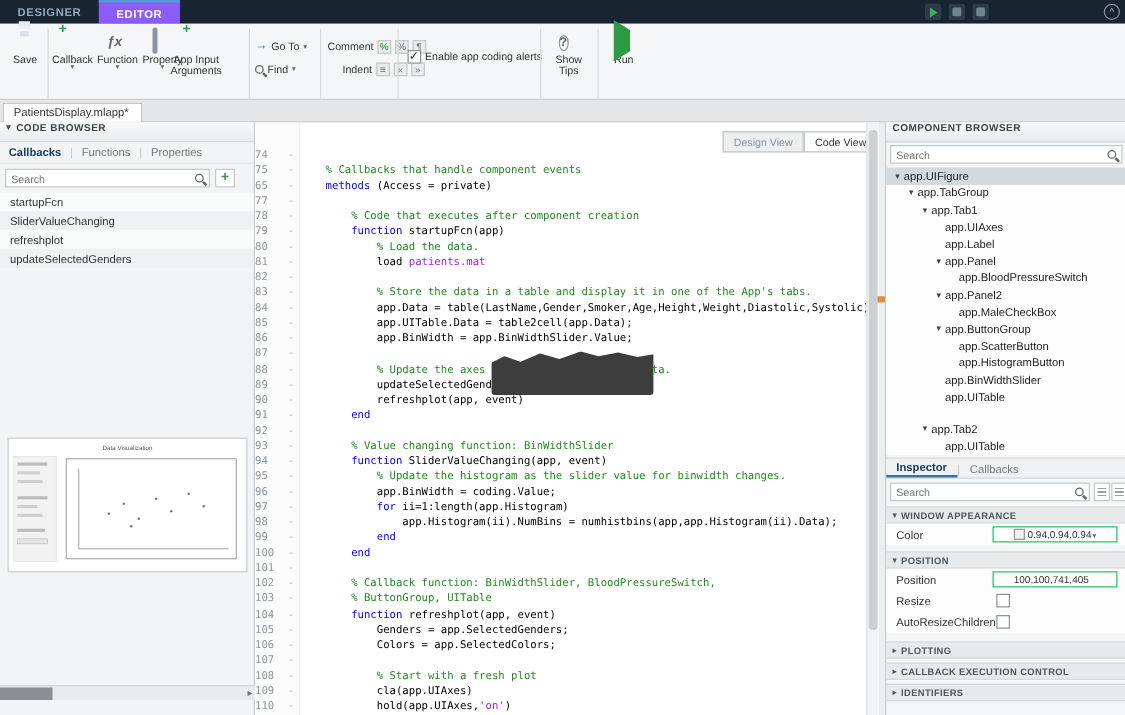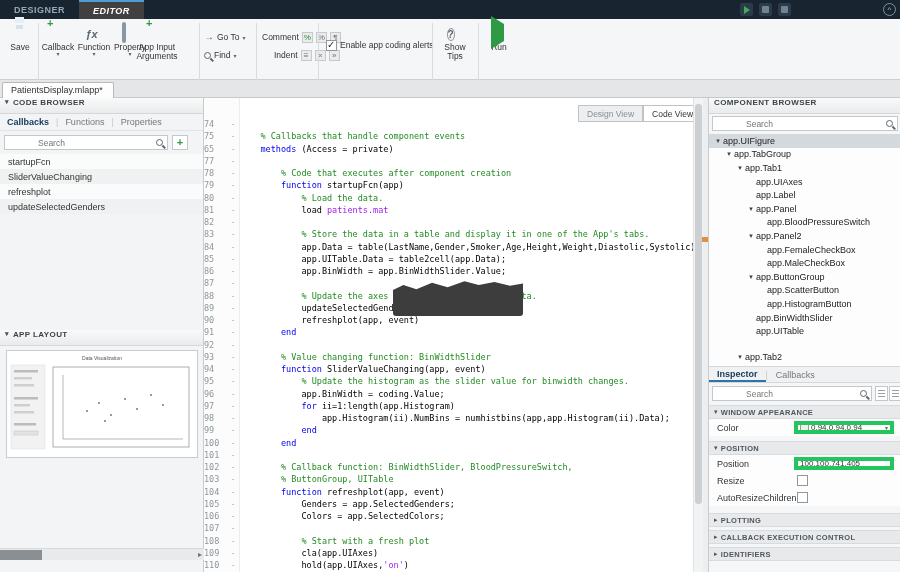--- a/index.html
+++ b/index.html
@@ -2,21 +2,21 @@
 <html><head>
 <meta charset="utf-8">
 <style>
   * { margin:0; padding:0; box-sizing:border-box; }
   body { font-family:"Liberation Sans", sans-serif; background:#fff; }
   .app { position:relative; width:900px; height:572px; overflow:hidden; background:#fff; font-family:"Liberation Sans", sans-serif; }
 
   
   .topbar { position:absolute; left:0; top:0; width:900px; height:19px; background:#182430; display:flex; align-items:stretch; }
   .tstab { padding:0 14px; font-size:9px; font-weight:bold; letter-spacing:.5px; color:#93a7b6; display:flex; align-items:center; cursor:default; }
-  .tstab.active { background:#404040; color:#fff; border-top:2px solid #4f9bd5;font-style:italic; }
+  .tstab.active { background:#8b5cf6; color:#fff; border-top:2px solid #4f9bd5; }
   .topbar-icons { position:absolute; right:4px; top:2px; height:15px; display:flex; gap:6px; align-items:center; }
   .qa-icon { width:13px; height:13px; border-radius:2px; background:#2c3b49; position:relative; }
   .qa-icon.play::after { content:""; position:absolute; left:4px; top:3px; border-left:6px solid #3fae58; border-top:4px solid transparent; border-bottom:4px solid transparent; }
   .qa-icon.generic::after { content:""; position:absolute; left:3px; top:3px; width:7px; height:7px; background:#70838f; border-radius:1px; }
   .circle-up { width:13px; height:13px; border:1px solid #7d93a3; border-radius:50%; color:#aebecb; font-size:8px; line-height:11px; text-align:center; margin-left:86px; }
 
   
   .ribbon { position:absolute; left:0; top:19px; width:900px; height:61px; background:#f5f6f7; border-bottom:1px solid #cdd0d2; }
   .rdiv { position:absolute; top:4px; height:70px; width:1px; background:#d9dcde; }
   .vbtn { position:absolute; top:3px; width:34px; height:48px; display:flex; flex-direction:column; align-items:center; justify-content:flex-start; cursor:default; }
@@ -48,21 +48,21 @@
   .doc-tab { position:absolute; left:2px; top:2px; height:16px; background:#fdfdfd; border:1px solid #b5b9bc; border-bottom:none; border-radius:2px 2px 0 0; font-size:9px; color:#333; padding:2px 10px 0 8px; }
 
   
   .left-panel { position:absolute; left:0; top:98px; width:204px; height:474px; background:#f3f4f5; border-right:1px solid #c9ccce; }
   .panel-header { height:16px; background:linear-gradient(#f9fafa,#e9ebec); border-bottom:1px solid #d5d8da; display:flex; align-items:flex-start; gap:4px; padding-left:5px; font-size:8px; font-weight:bold; letter-spacing:.4px; color:#3c434a; }
   .panel-header .tri { font-size:7px; color:#4a5258; }
   .cb-tabs { position:absolute; left:0; top:16px; width:100%; height:17px; display:flex; align-items:center; font-size:9px; color:#777; background:#f3f4f5; border-bottom:1px solid #e2e4e6; }
   .cb-tabs .t { padding:0 7px; cursor:default; }
   .cb-tabs .t.active { color:#14395c; font-weight:bold; }
   .cb-tabs .sep { color:#c4c8cb; }
-  .searchbox { position:relative; background:#fff; border:1px solid #c4c8cb; height:15px; display:flex; align-items:center;padding-left:29px; }
+  .searchbox { position:relative; background:#fff; border:1px solid #c4c8cb; height:15px; display:flex; align-items:center; }
   .searchbox input { border:none; outline:none; flex:1; font-size:8.5px; color:#444; padding:0 4px; font-family:"Liberation Sans",sans-serif; background:transparent; min-width:0; }
   .searchbox .mag { margin-right:4px; flex:none; }
   .cb-search { position:absolute; left:4px; top:37px; width:164px; }
   .add-btn { position:absolute; left:172px; top:37px; width:16px; height:15px; background:#fff; border:1px solid #c4c8cb; color:#2e9a46; font-weight:bold; font-size:11px; line-height:13px; text-align:center; }
   .cb-list { position:absolute; left:0; top:56px; width:100%; }
   .cb-item { height:15px; font-size:9px; color:#333; padding-left:8px; display:flex; align-items:center; }
   .cb-item:nth-child(odd) { background:#fafbfb; }
   .cb-item:nth-child(even) { background:#eff1f2; }
   .applayout-header { position:absolute; left:0; top:232px; width:100%; }
   .thumb-wrap { position:absolute; left:6px; top:252px; width:192px; height:108px; background:#fff; border:1px solid #c8ccd0; }
@@ -100,21 +100,21 @@
   .insp-tabs .t { padding:0 8px; height:100%; display:flex; align-items:center; color:#777; }
   .insp-tabs .t.active { color:#14395c; font-weight:bold; border-bottom:2px solid #2e74a8; }
   .insp-tabs .sep { color:#c4c8cb; }
   .insp-search { position:absolute; left:3px; top:288px; width:160px; }
   .insp-viewbtn { position:absolute; top:288px; width:13px; height:15px; border:1px solid #c4c8cb; background:#fff; }
   .insp-viewbtn i { display:block; margin:3px 2px 0; height:7px; background:repeating-linear-gradient(#9aa0a5 0 1px, transparent 1px 3px); }
   .sec-header { position:absolute; left:0; width:100%; height:14px; background:#e7e9eb; border-top:1px solid #d8dbdd; border-bottom:1px solid #d8dbdd; display:flex; align-items:center; gap:3px; padding-left:5px; font-size:7.5px; font-weight:bold; letter-spacing:.3px; color:#50575d; }
   .sec-header .tri { font-size:7px; font-weight:normal; }
   .prop-row { position:absolute; left:0; width:100%; height:17px; display:flex; align-items:center; font-size:9px; color:#333; background:#fdfdfd; }
   .prop-row .plabel { padding-left:8px; flex:1; }
-  .value-box { width:100px; height:13px; margin-right:6px; background:#fff; border:4px solid #22c55e; display:flex; align-items:center; font-size:8px; color:#333; padding:0 2px; overflow:hidden; white-space:nowrap; }
+  .value-box { width:100px; height:13px; margin-right:6px; background:#fff; border:1px solid #22c55e; display:flex; align-items:center; font-size:8px; color:#333; padding:0 16px; overflow:hidden; white-space:nowrap; }
   .swatch { width:9px; height:9px; background:#f0efe9; border:1px solid #999; flex:none; margin-right:2px; }
   .value-box .dd { margin-left:auto; font-size:6px; color:#666; }
   .prop-check { margin-right:92px; }
 </style>
 </head>
 <body>
 
 <div class="app">
 
   <div class="topbar">
@@ -231,24 +231,20 @@
       <input placeholder="Search" style="">
       <span class="mag"></span>
     </div>
     <div class="add-btn">+</div>
     <div class="cb-list">
         <div class="cb-item">startupFcn</div>
         <div class="cb-item">SliderValueChanging</div>
         <div class="cb-item">refreshplot</div>
         <div class="cb-item">updateSelectedGenders</div>
       </div>
-    <div class="panel-header applayout-header">
-      <span class="tri">▾</span>
-      <span>APP LAYOUT</span>
-    </div>
     <div class="thumb-wrap">
       <svg width="190" height="106">
         <rect x="0" y="0" width="190" height="106" fill="#ffffff"></rect>
         <text x="95" y="9" font-size="5" fill="#555" text-anchor="middle">Data Visualization</text>
         <rect x="4" y="14" width="34" height="84" fill="#f2f2f2" stroke="#dcdcdc" stroke-width="0.5"></rect>
         <rect x="7" y="19" width="24" height="2.5" fill="#bcbcbc"></rect>
         <rect x="7" y="26" width="18" height="2.5" fill="#cfcfcf"></rect>
         <rect x="7" y="33" width="20" height="2.5" fill="#cfcfcf"></rect>
         <rect x="7" y="46" width="24" height="2.5" fill="#bcbcbc"></rect>
         <rect x="7" y="53" width="16" height="2.5" fill="#cfcfcf"></rect>
@@ -365,24 +361,20 @@
         <div class="tree-row" style="padding-left: 48px;">
           <span class="tree-arrow"></span>
           <span class="tree-label">app.BloodPressureSwitch</span>
         </div>
         <div class="tree-row" style="padding-left: 37px;">
           <span class="tree-arrow">▾</span>
           <span class="tree-label">app.Panel2</span>
         </div>
         <div class="tree-row" style="padding-left: 48px;">
           <span class="tree-arrow"></span>
-          <span class="tree-label">app.FemaleCheckBox</span>
-        </div>
-        <div class="tree-row" style="padding-left: 48px;">
-          <span class="tree-arrow"></span>
           <span class="tree-label">app.MaleCheckBox</span>
         </div>
         <div class="tree-row" style="padding-left: 37px;">
           <span class="tree-arrow">▾</span>
           <span class="tree-label">app.ButtonGroup</span>
         </div>
         <div class="tree-row" style="padding-left: 48px;">
           <span class="tree-arrow"></span>
           <span class="tree-label">app.ScatterButton</span>
         </div>

